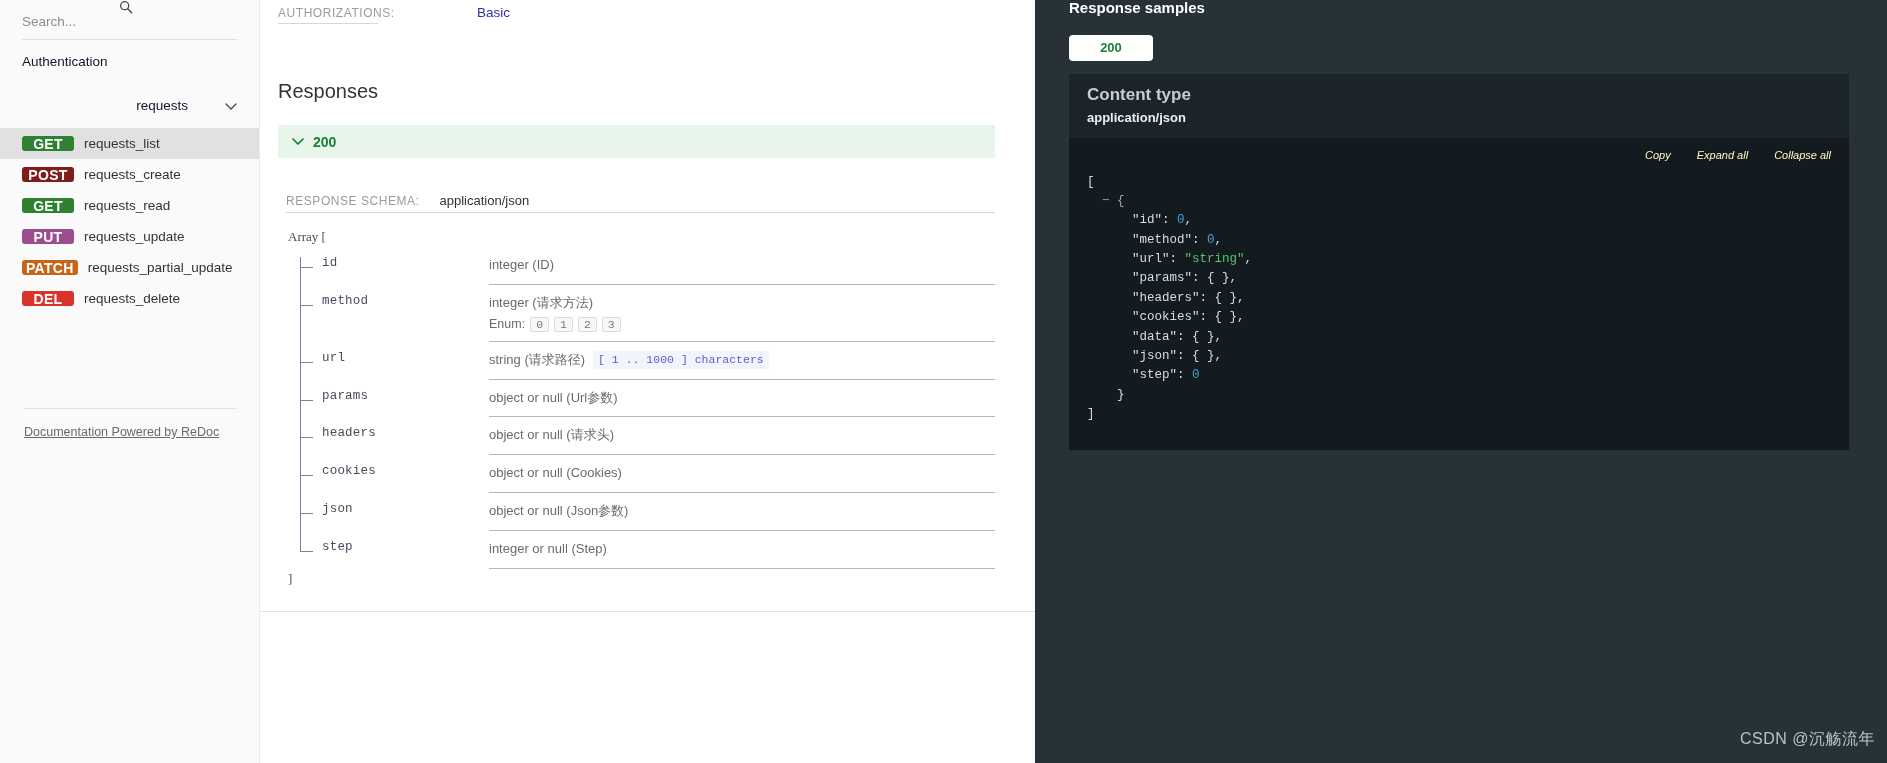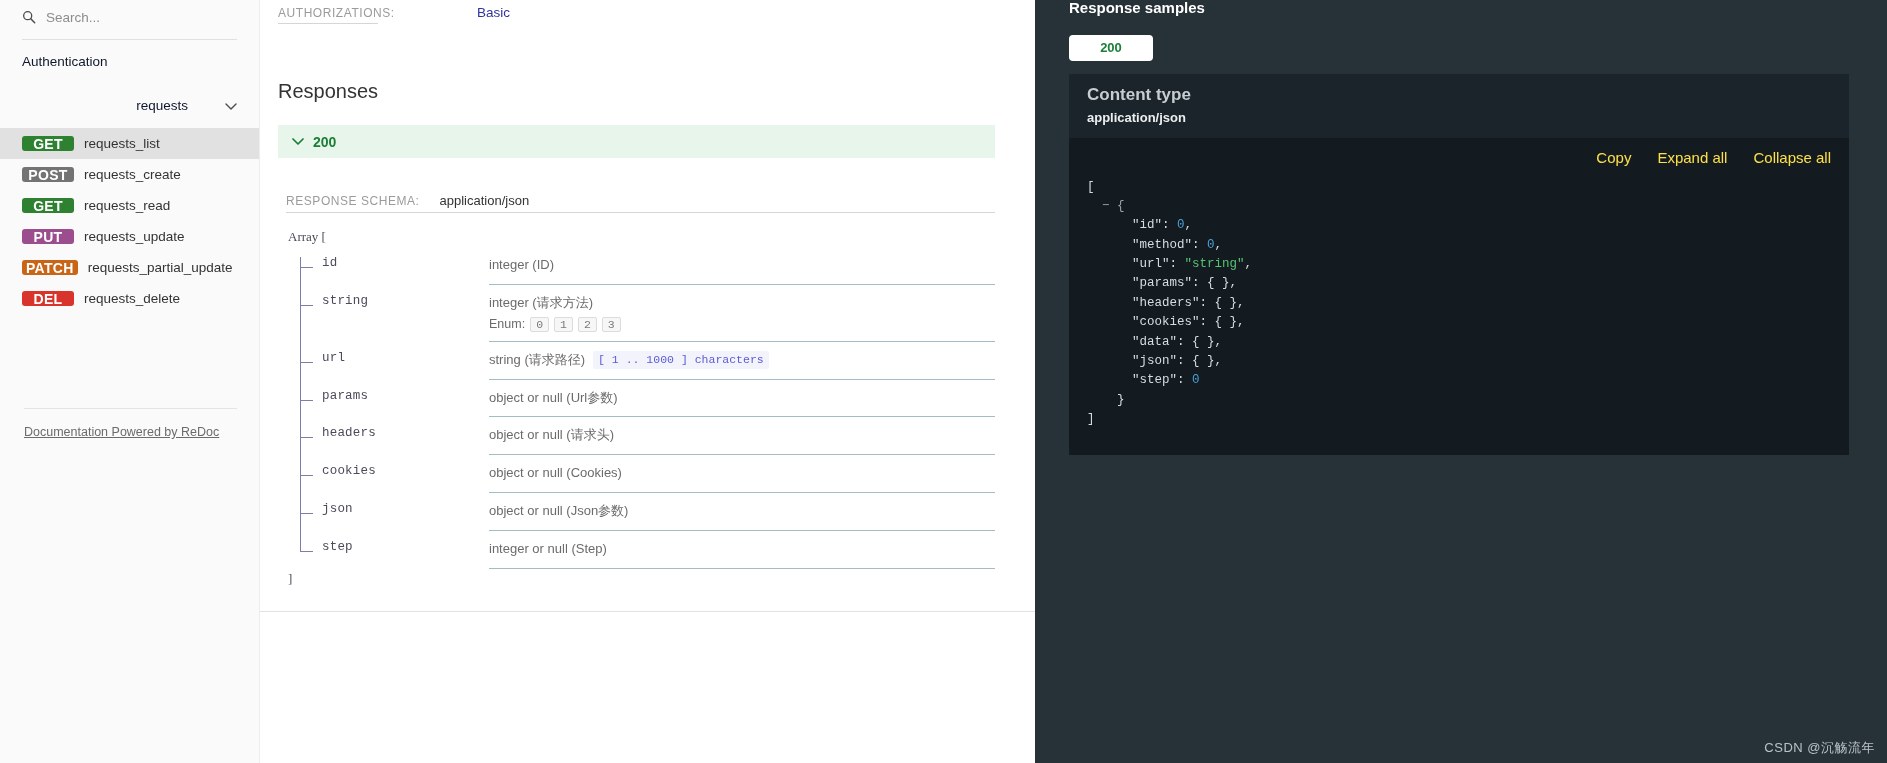--- a/index.html
+++ b/index.html
@@ -20,20 +20,21 @@
     background: #fafafa;
     border-right: 1px solid #ededed;
     position: relative;
     overflow: hidden;
   }
   .search-row {
     display: flex; align-items: center;
     padding: 0 20px 0 22px;
     height: 34px;
     margin-top: 0px;
+    flex-direction: column;
   }
   .search-icon { width: 14px; height: 14px; margin-right: 10px; flex: 0 0 auto; display:block; }
   .search-input {
     border: none; outline: none; background: transparent;
     font-family: "Liberation Sans", sans-serif;
     font-size: 13.5px; color: #333; width: 100%;
     padding: 0;
   }
   .search-input::placeholder { color: #8d8d8d; }
   .search-underline { height: 1px; background: #e0e0e0; margin: 5px 22px 0 22px; }
@@ -65,21 +66,21 @@
     color: #ffffff;
     font-size: 14px;
     font-weight: bold;
     letter-spacing: 0.3px;
     margin-right: 10px;
     flex: 0 0 auto;
     padding: 0 4px;
     font-family: "Liberation Sans", sans-serif;
   }
   .verb.get    { background: #2f8132; }
-  .verb.post   { background: #737373; }
+  .verb.post   { background: #7f1d1d; }
   .verb.put    { background: #9b4d8e; }
   .verb.patch  { background: #c86516; }
   .verb.del    { background: #d9342b; }
   .op-label { white-space: nowrap; }
 
   .sidebar-footer {
     position: absolute; left: 2px; right: 0;
     top: 408px;
     padding: 0 22px;
   }
@@ -246,40 +247,40 @@
   }
   .ct-label { color: #c7cdd1; font-size: 17px; font-weight: bold; margin-bottom: 5px; }
   .ct-value { color: #eceff1; font-size: 13px; font-weight: bold; }
   .code-actions {
     display: flex; justify-content: flex-end; align-items: center;
     gap: 26px;
     padding: 11px 18px 8px 0;
     background: #141b20;
   }
   .code-action {
-    color: #fde047; font-size: 15px; cursor: pointer;
+    color: #fef9c3; font-size: 11px; cursor: pointer; font-style: italic;
   }
   .code-block {
     background: #141b20;
     padding: 4px 18px 26px 18px;
     font-family: "Liberation Mono", monospace;
     font-size: 12.5px;
     line-height: 1.55;
     color: #d6dde1;
   }
   .cl { white-space: pre; }
   .tok-key { color: #d6dde1; }
   .tok-num { color: #4a9fd4; }
   .tok-str { color: #56c271; }
   .tok-punct { color: #d6dde1; }
   .collapser { color: #9aa4ab; }
 
   .watermark {
-    position: absolute; right: 12px; bottom: 6px;
-    color: #b9c2c7; font-size: 13px;
+    position: absolute; right: 12px; bottom: 13px;
+    color: #b9c2c7; font-size: 16px;
     letter-spacing: 0.5px;
   }
 </style>
 </head>
 <body>
 
 <div class="page">
 
   <aside class="sidebar">
 
@@ -368,21 +369,21 @@
                 <span class="branch"></span>
                 <span class="field-name">id</span>
               </div>
               <div class="field-desc-cell">
                 <div class="field-type"><span>integer (ID)</span></div>
               </div>
             </div>
             <div class="field-row">
               <div class="field-name-cell">
                 <span class="branch"></span>
-                <span class="field-name">string</span>
+                <span class="field-name">method</span>
               </div>
               <div class="field-desc-cell">
                 <div class="field-type"><span>integer (请求方法)</span></div>
                 <div class="enum-row"><span>Enum:</span><span class="enum-val">0</span><span class="enum-val">1</span><span class="enum-val">2</span><span class="enum-val">3</span></div>
               </div>
             </div>
             <div class="field-row">
               <div class="field-name-cell">
                 <span class="branch"></span>
                 <span class="field-name">url</span>

